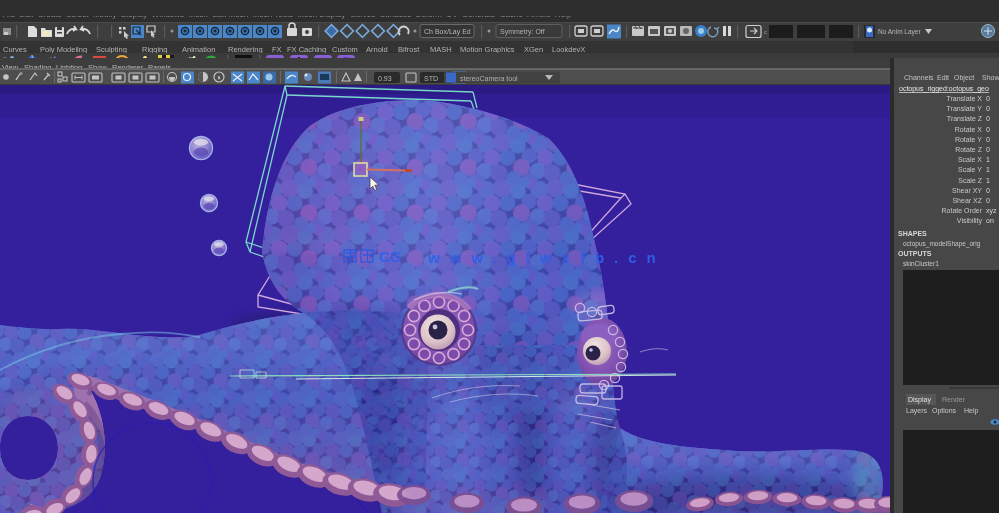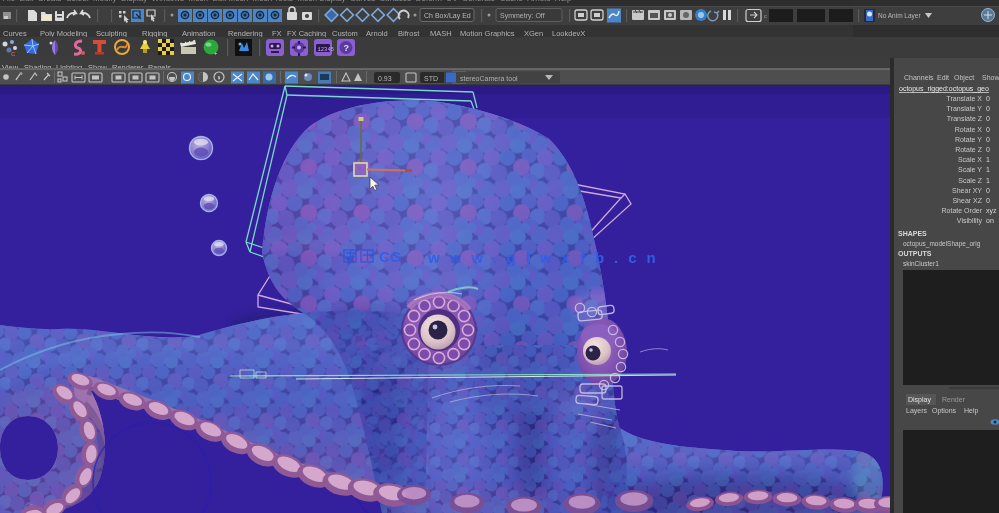--- a/index.html
+++ b/index.html
@@ -1,21 +1,21 @@
 <!DOCTYPE html>
 <html><head>
 <meta charset="utf-8">
 <style>
   * { margin:0; padding:0; box-sizing:border-box; }
   html,body { width:999px; height:513px; overflow:hidden; background:#2e2e2e;
     font-family:"Liberation Sans", sans-serif; }
   #stage { position:relative; width:999px; height:513px; }
   #vpsvg { position:absolute; left:0; top:0; z-index:1; }
   .chrome { position:absolute; z-index:3; }
-  .row { position:absolute; left:0; width:853px; }
+  .row { position:absolute; left:0; width:853px;margin-top:16px; }
 </style>
 </head>
 <body>
 <div id="stage">
 
   <svg id="vpsvg" width="891" height="513" viewBox="0 0 891 513" xmlns="http://www.w3.org/2000/svg">
 <defs>
 <radialGradient id="headG" cx="0.46" cy="0.30" r="0.90">
           <stop offset="0" stop-color="#8289e2"></stop>
           <stop offset="0.4" stop-color="#6d71d2"></stop>

